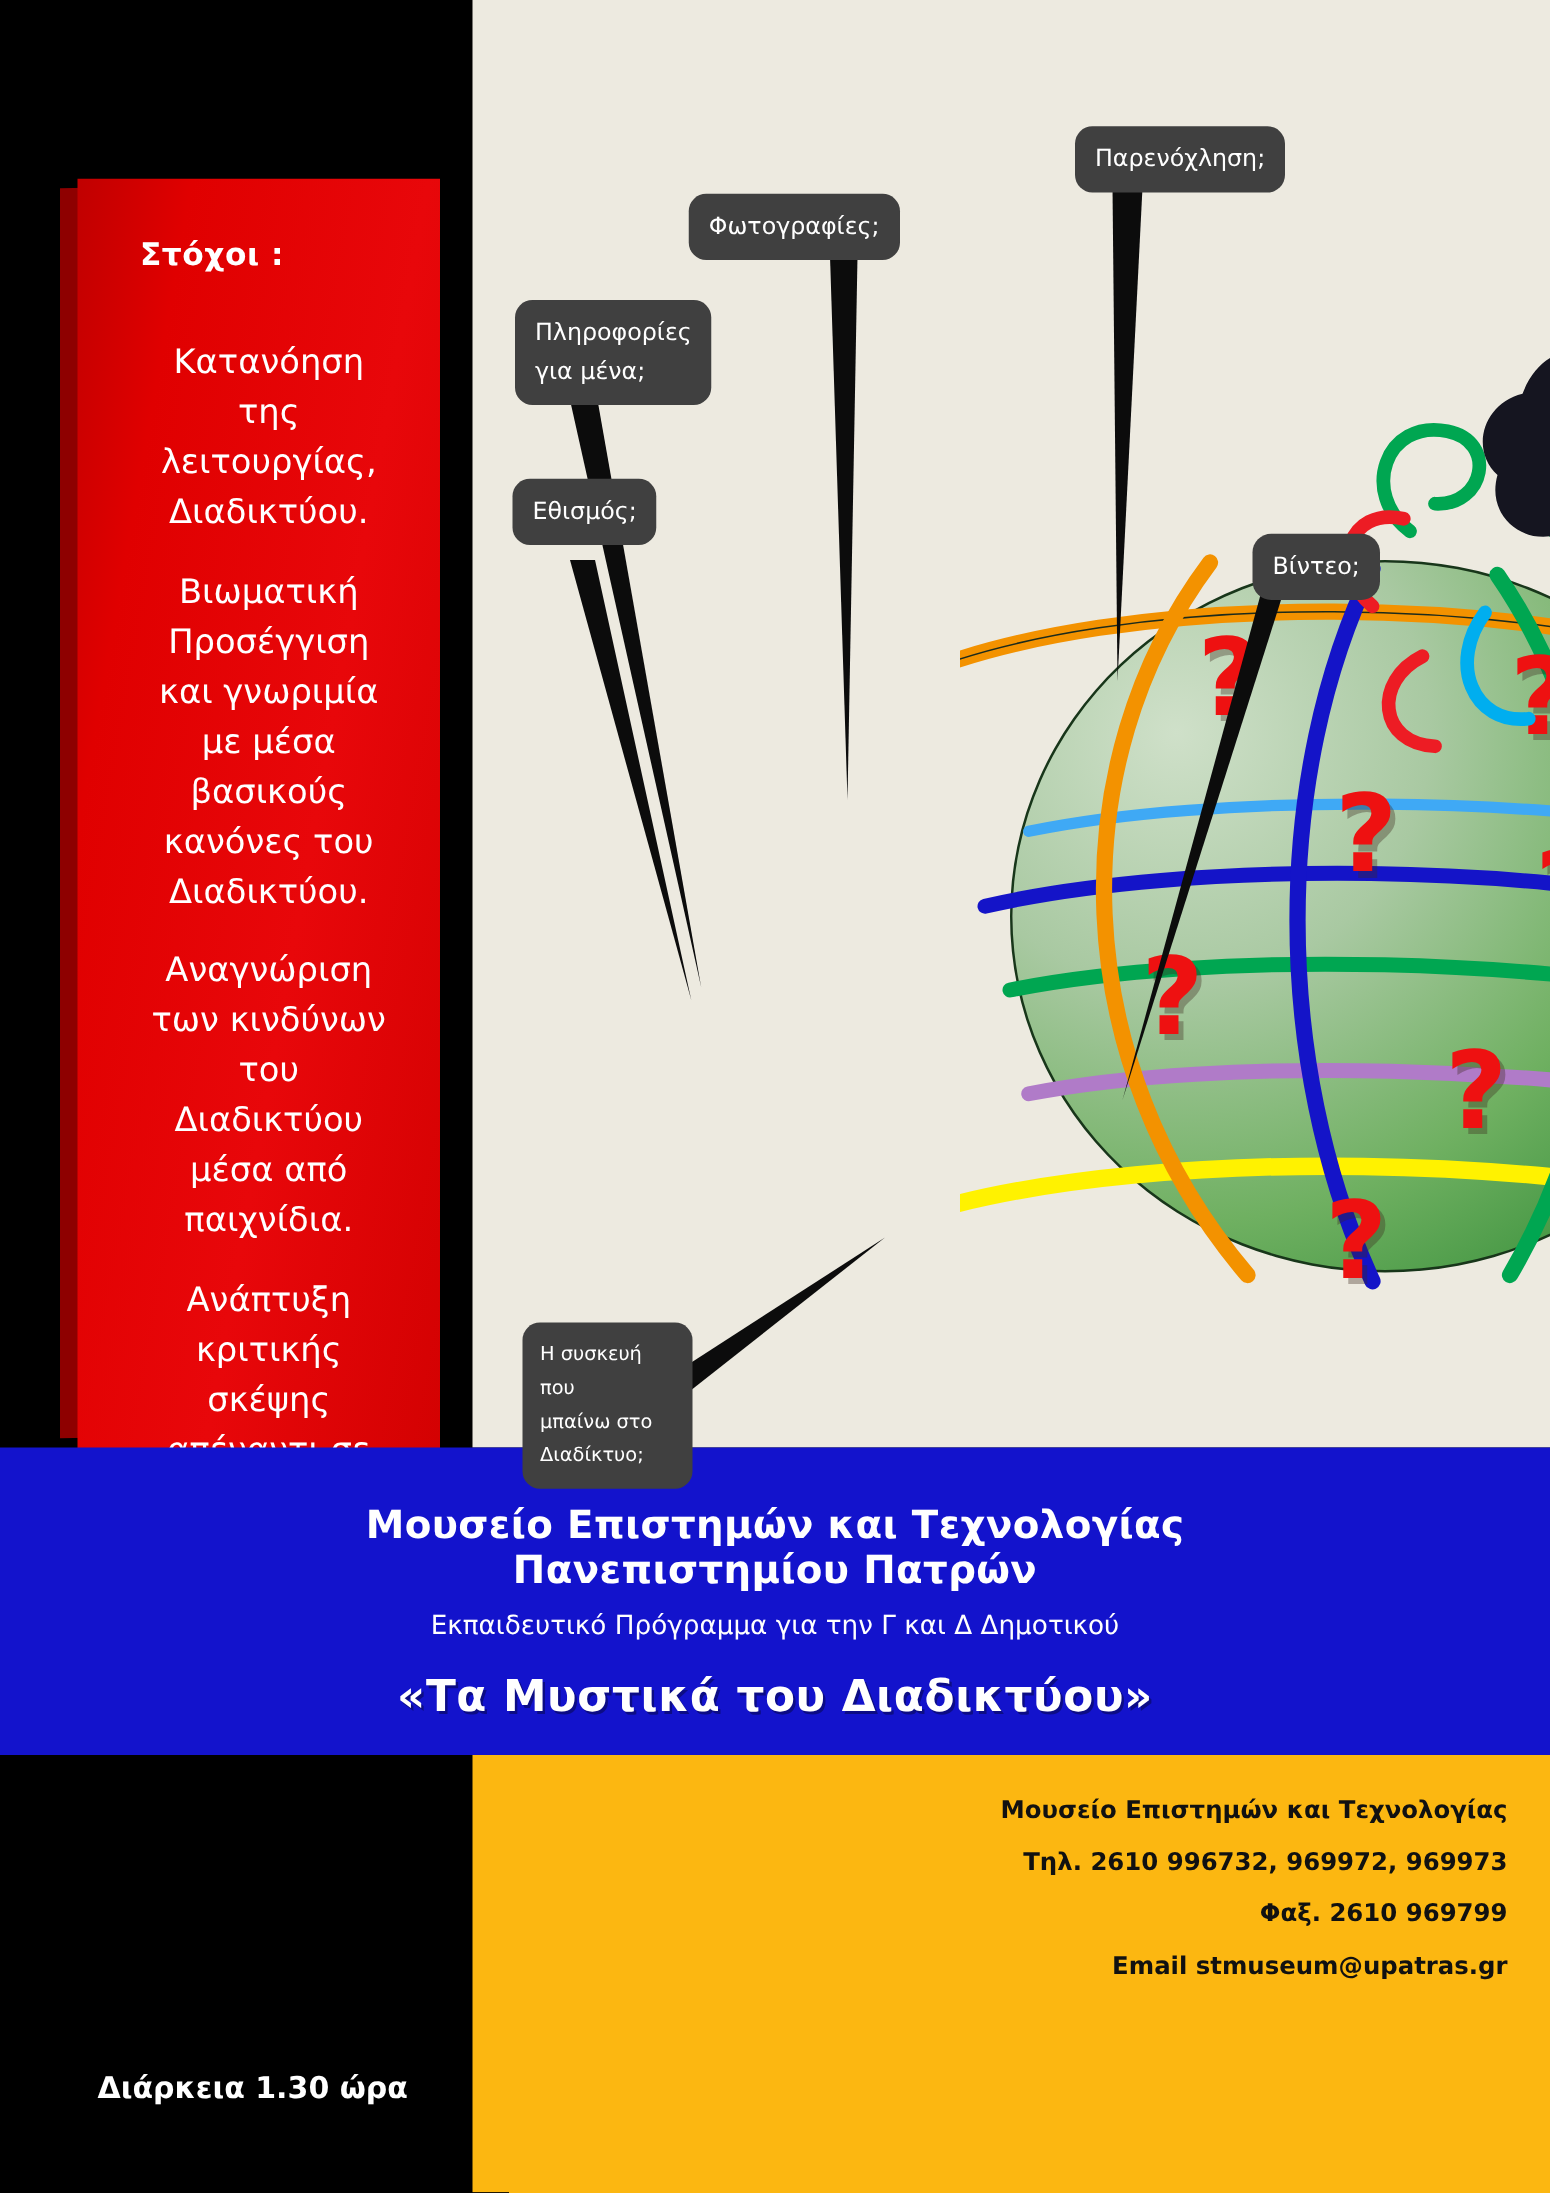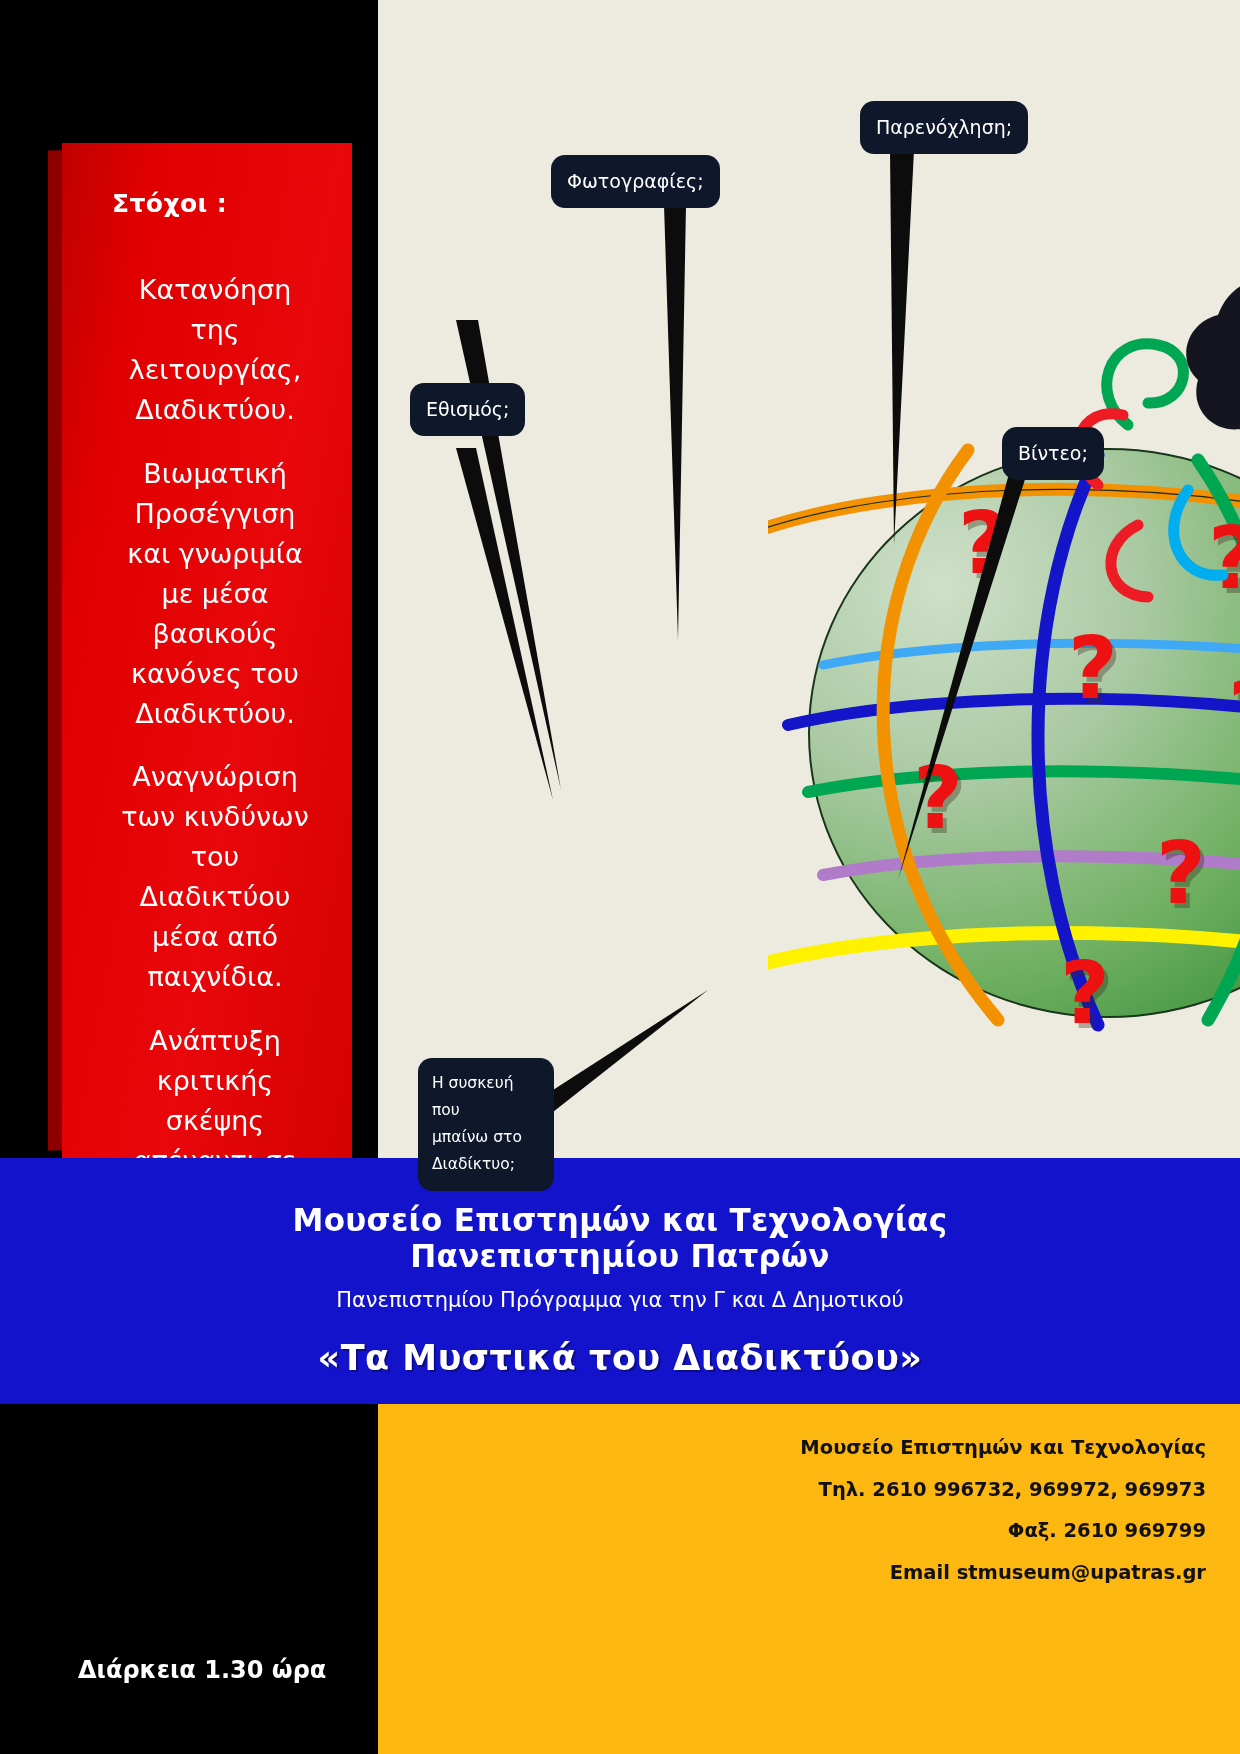--- a/index.html
+++ b/index.html
@@ -80,21 +80,21 @@
     font-size: 86px;
     font-weight: bold;
     font-family: "DejaVu Sans", sans-serif;
     text-shadow: 4px 5px 0 rgba(60,40,30,.35);
     line-height: 1;
   }
 
   
   .bubble {
     position: absolute;
-    background: #0f172a;
+    background: #404040;
     color: #ffffff;
     border-radius: 14px;
     padding: 11px 16px;
     font-size: 19px;
     line-height: 1.62;
     white-space: pre-line;
     z-index: 30;
   }
   .bubble.small { font-size: 15.5px; line-height: 1.75; padding: 12px 14px; }
 
@@ -246,20 +246,22 @@
 
     <polygon points="632,470 650,470 520,880" fill="#0c0c0c"></polygon>
 
     <polygon points="175,1090 175,1112 330,990" fill="#0c0c0c"></polygon>
   </svg>
 
   <div class="bubble" style="left:860px;top:101px;">Παρενόχληση;</div>
 
   <div class="bubble" style="left:551px;top:155px;">Φωτογραφίες;</div>
 
+  <div class="bubble" style="left:412px;top:240px;">Πληροφορίες
+για μένα;</div>
 
   <div class="bubble" style="left:410px;top:383px;">Εθισμός;</div>
 
   <div class="bubble" style="left:1002px;top:427px;border-radius:15px;">Βίντεο;</div>
 
   <div class="bubble small" style="left:418px;top:1058px;width:136px;">Η συσκευή που
 μπαίνω  στο
 Διαδίκτυο;</div>
 
   <div class="red-card-shadow"></div>
@@ -269,21 +271,21 @@
       <div class="goal-item">Κατανόηση της λειτουργίας, Διαδικτύου.</div>
       <div class="goal-item">Βιωματική Προσέγγιση και γνωριμία με μέσα βασικούς κανόνες του Διαδικτύου.</div>
       <div class="goal-item">Αναγνώριση των  κινδύνων του Διαδικτύου μέσα από παιχνίδια.</div>
       <div class="goal-item">Ανάπτυξη κριτικής σκέψης απέναντι σε κινδύνους.</div>
     </div>
   </div>
 
   <div class="blue-band">
     <div class="org-line1">Μουσείο  Επιστημών και Τεχνολογίας</div>
     <div class="org-line2">Πανεπιστημίου Πατρών</div>
-    <div class="program-line">Πανεπιστημίου Πρόγραμμα για την Γ και Δ Δημοτικού</div>
+    <div class="program-line">Εκπαιδευτικό Πρόγραμμα για την Γ και Δ Δημοτικού</div>
     <div class="main-title">«Τα Μυστικά του Διαδικτύου»</div>
   </div>
 
   <div class="bottom-strip"></div>
 
   <div class="orange-box">
     <div class="contact-line" style="padding-top:34px;">Μουσείο Επιστημών και Τεχνολογίας</div>
     <div class="contact-line" style="padding-top:22px;">Τηλ. 2610 996732, 969972, 969973</div>
     <div class="contact-line" style="padding-top:22px;">Φαξ. 2610 969799</div>
     <div class="contact-line" style="padding-top:22px;">Email stmuseum@upatras.gr</div>

